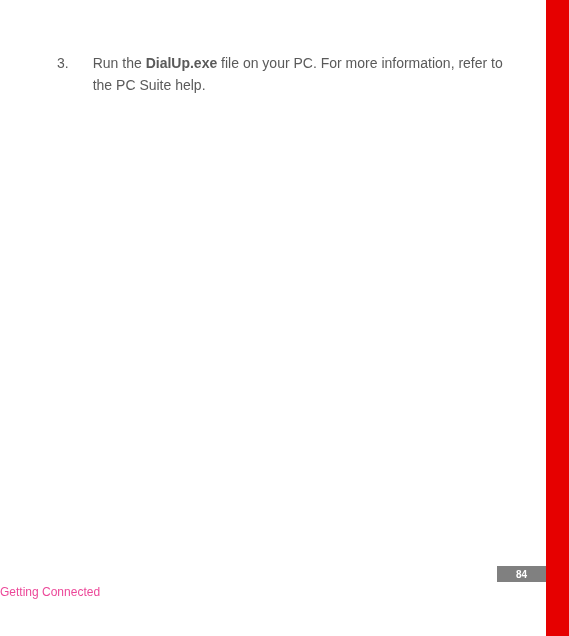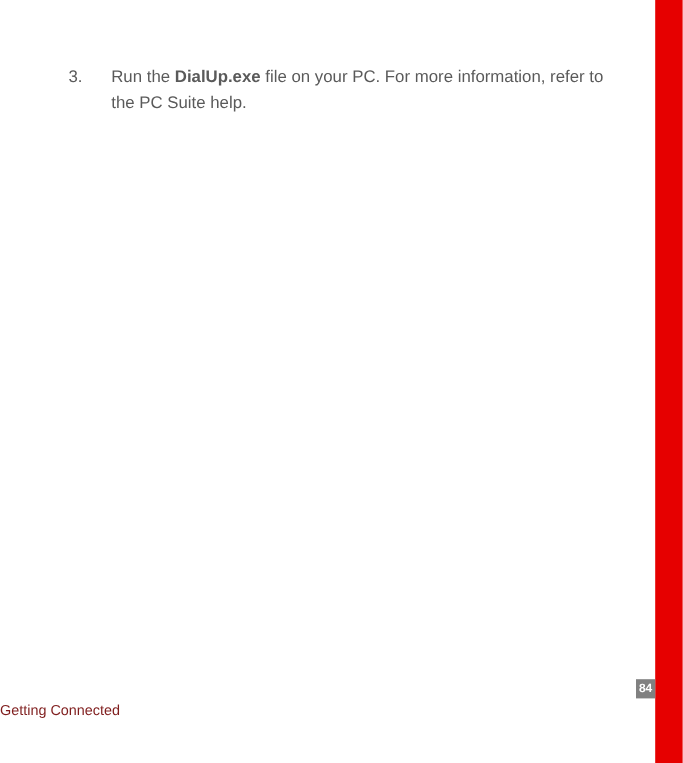--- a/index.html
+++ b/index.html
@@ -19,21 +19,21 @@
       right: 0;
       top: 0;
       width: 23px;
       height: 636px;
       background: #e60000;
     }
     .page-number-box {
       position: absolute;
       right: 23px;
       top: 566px;
-      width: 16px;
+      width: 49px;
       height: 16px;
       background: #808080;
       color: #fff;
       font-size: 10px;
       font-weight: bold;
       display: flex;
       align-items: center;
       justify-content: center;
     }
     .content {
@@ -56,21 +56,21 @@
       flex: 1;
       margin-left: 20px;
     }
     .bold {
       font-weight: bold;
     }
     .footer-text {
       position: absolute;
       left: 0;
       top: 585px;
-      color: #7f1d1d;
+      color: #ec4899;
       font-size: 12px;
     }
   </style>
 </head>
 <body>
 
 <div class="red-sidebar"></div>
 
 <div class="page-number-box">
   <span>84</span>

